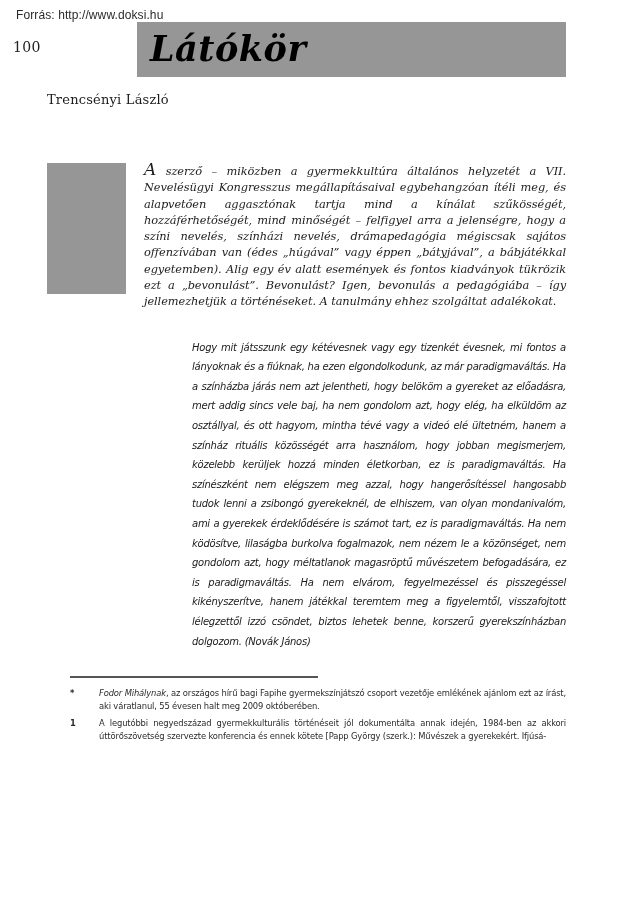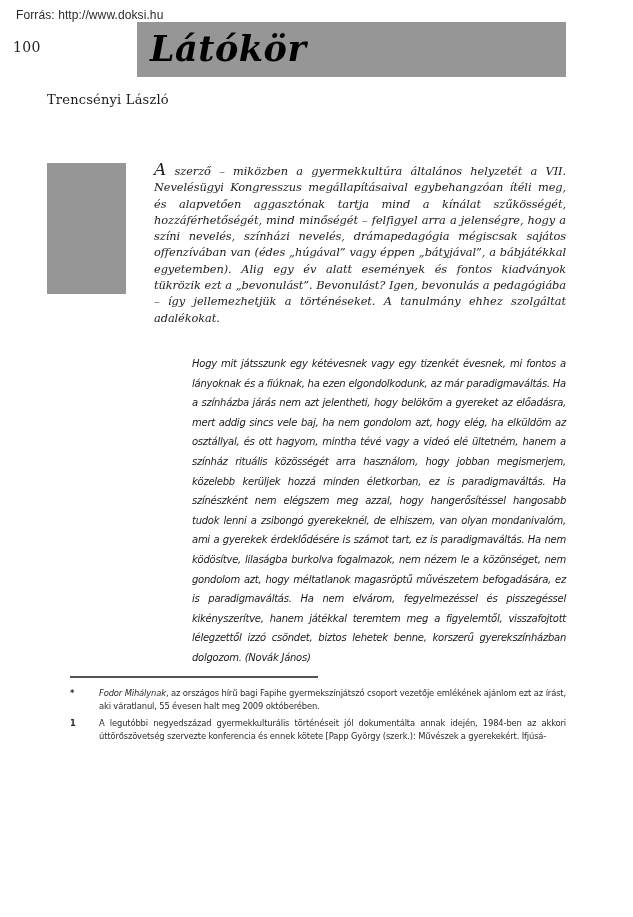--- a/index.html
+++ b/index.html
@@ -88,21 +88,20 @@
     font-size: 13px;
     vertical-align: super;
     font-weight: 700;
   }
 
   
   .abstract-wrap {
     position: relative;
     margin-top: 56px;
     min-height: 140px;
-    padding-left: 10px;
   }
   .abstract-block {
     position: absolute;
     left: 0;
     top: 0;
     width: 79px;
     height: 131px;
     background: #969696;
   }
   .abstract-text {

